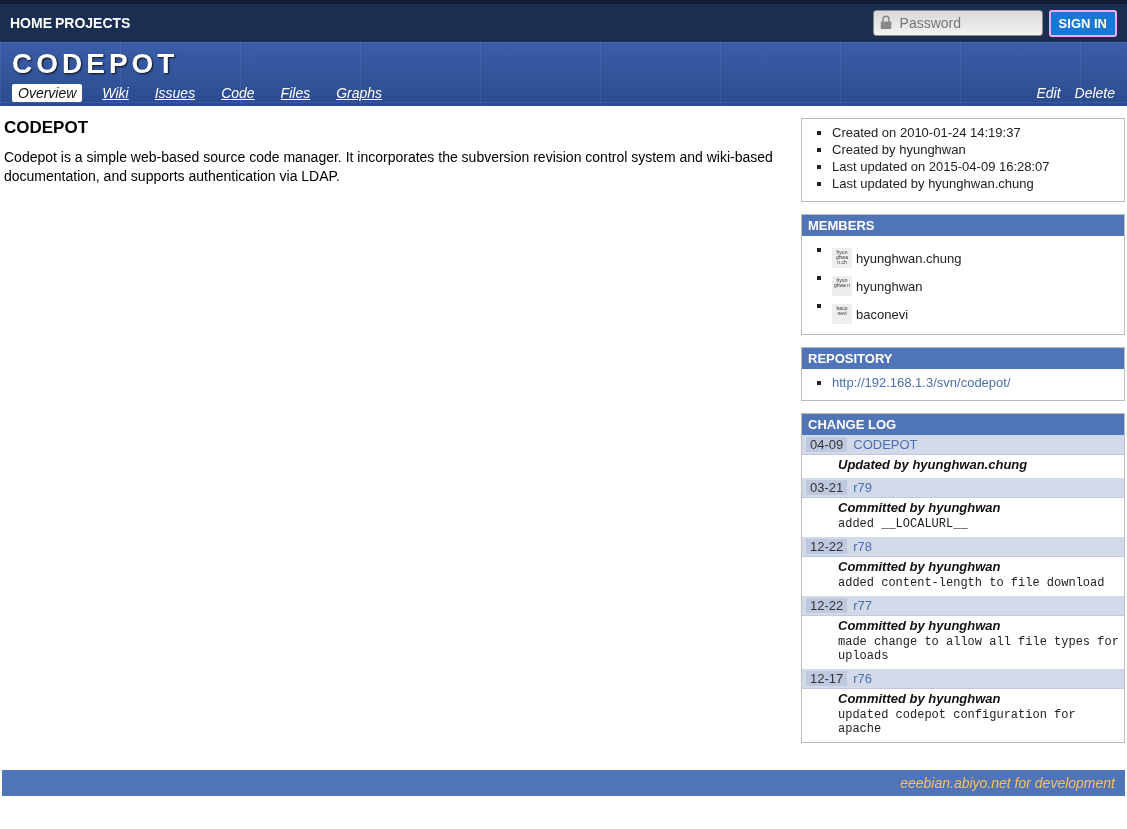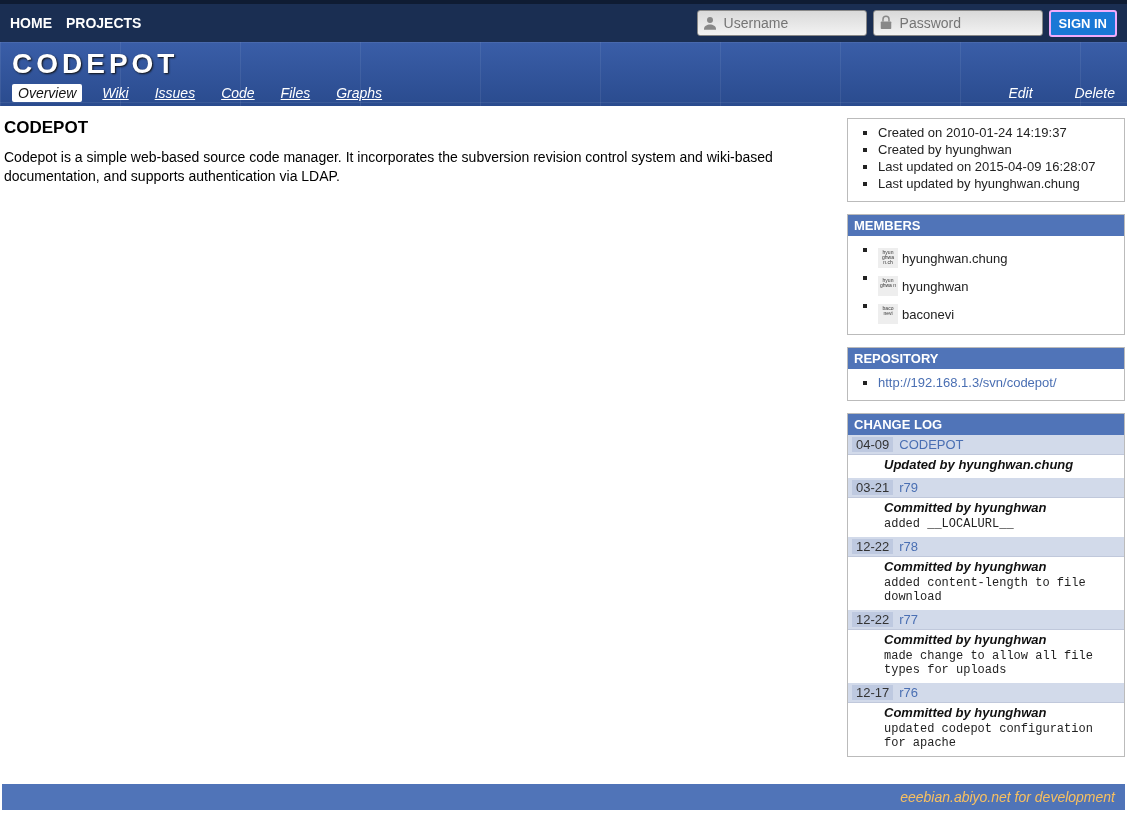--- a/index.html
+++ b/index.html
@@ -1,44 +1,44 @@
 <!DOCTYPE html>
 <html><head>
 <meta charset="utf-8">
 <style>
 * { margin: 0; padding: 0; box-sizing: border-box; }
 body { font-family: "Trebuchet MS", Verdana, Arial, sans-serif; font-size: 14px; background: #fff; }
 
 .topbar { background: #1a2e52; height: 42px; display: flex; align-items: center; padding: 0 10px; color: #fff; border-top: 4px solid #0f1c33; }
-.topbar .left { display: flex; gap: 14px; }
+.topbar .left { display: flex; gap: 3px; }
 .topbar .left a { color: #fff; text-decoration: none; font-weight: bold; font-size: 14px; }
 .topbar .right { margin-left: auto; display: flex; gap: 6px; align-items: center; }
 .topbar input { background: linear-gradient(#d9d9d9,#f3f3f3); border: 1px solid #888; border-radius: 3px; height: 26px; padding: 0 6px 0 26px; width: 170px; font-size: 14px; color: #555;}
 .topbar .input-wrap { position: relative; }
 .topbar .input-wrap svg { position: absolute; left: 4px; top: 4px; width: 18px; height: 18px; fill: #888; }
 .signin-btn { background: #1978d6; color: #fff; border: 2px solid #f0abfc; border-radius: 3px; padding: 4px 8px; font-weight: bold; cursor: pointer; font-size: 13px;}
 
 .banner { background: linear-gradient(#3a5ea8,#2a4b8e); height: 64px; position: relative; color: #fff; padding: 6px 12px 0 12px; display: flex; flex-direction: column; justify-content: space-between;
   background-image: linear-gradient(rgba(255,255,255,0.07) 1px, transparent 1px), linear-gradient(90deg, rgba(255,255,255,0.07) 1px, transparent 1px), linear-gradient(#3a5ea8,#2a4b8e);
   background-size: 60px 60px, 120px 120px, 100% 100%;
 }
 .banner h1 { font-size: 28px; letter-spacing: 4px; font-weight: bold; text-shadow: 1px 1px 2px #111; }
 .tabs-row { display: flex; align-items: center; padding-bottom: 4px;}
 .tabs { display: flex; gap: 14px; font-style: italic; text-decoration: underline; }
 .tabs a { color: #fff; text-decoration: none; font-size: 14px; padding: 1px 6px;}
 .tabs a.active { background: #fff; color: #111; border-radius: 2px; font-style: italic;}
 .tabs-right { margin-left: auto; display: flex; gap: 14px; font-style: italic;}
-.tabs-right a { color: #fff; text-decoration: none; margin-left: 28px;}
+.tabs-right a { color: #fff; text-decoration: none;}
 
 .content { display: flex; padding: 12px 2px 12px 2px; gap: 14px;}
 .main { flex: 1; padding-left: 2px;}
 .main h2 { font-size: 17px; font-weight: bold; margin-bottom: 10px;}
 .main p { font-size: 14px; line-height: 1.35; max-width: 810px;}
 
-.sidebar { width: 278px; flex-shrink: 0;}
+.sidebar { width: 324px; flex-shrink: 0;}
 .box { border: 1px solid #bbb; margin-bottom: 12px; padding-bottom: 4px;}
 .box ul { list-style: square; padding: 6px 10px 4px 30px; font-size: 13px; color: #222;}
 .box ul li { margin-bottom: 2px;}
 .box-header { background: #5074b8; color: #fff; font-weight: bold; font-size: 13px; padding: 3px 6px;}
 .member-item { display: flex; align-items: center; gap: 4px;}
 .member-avatar { display: inline-block; width: 20px; height: 20px; background: #eee; font-size: 5px; line-height: 5px; overflow: hidden; text-align: center; color: #333; padding-top: 2px;}
 .repo-link { color: #4a6fb3; text-decoration: none;}
 
 .changelog { border: 1px solid #bbb;}
 .change-item-head { background: #d2daea; display: flex; gap: 6px; padding: 2px 4px; font-size: 13px; border-bottom: 1px solid #c0c8db;}
@@ -52,27 +52,20 @@
 </style>
 </head>
 <body>
 
 <div class="topbar">
   <div class="left">
     <a href="#">HOME</a>
     <a href="#">PROJECTS</a>
   </div>
   <div class="right">
-    <div class="input-wrap">
-      <svg viewBox="0 0 24 24">
-          <circle cx="12" cy="8" r="4"></circle>
-          <path d="M4 20c0-4 4-6 8-6s8 2 8 6v1H4z"></path>
-        </svg>
-      <input type="text" placeholder="Username" style="">
-    </div>
     <div class="input-wrap">
       <svg viewBox="0 0 24 24">
           <rect x="5" y="10" width="14" height="10" rx="1"></rect>
           <path d="M8 10V7a4 4 0 018 0v3" fill="none" stroke="#888" stroke-width="2"></path>
         </svg>
       <input type="password" placeholder="Password" style="">
     </div>
     <button class="signin-btn">SIGN IN</button>
   </div>
 </div>

